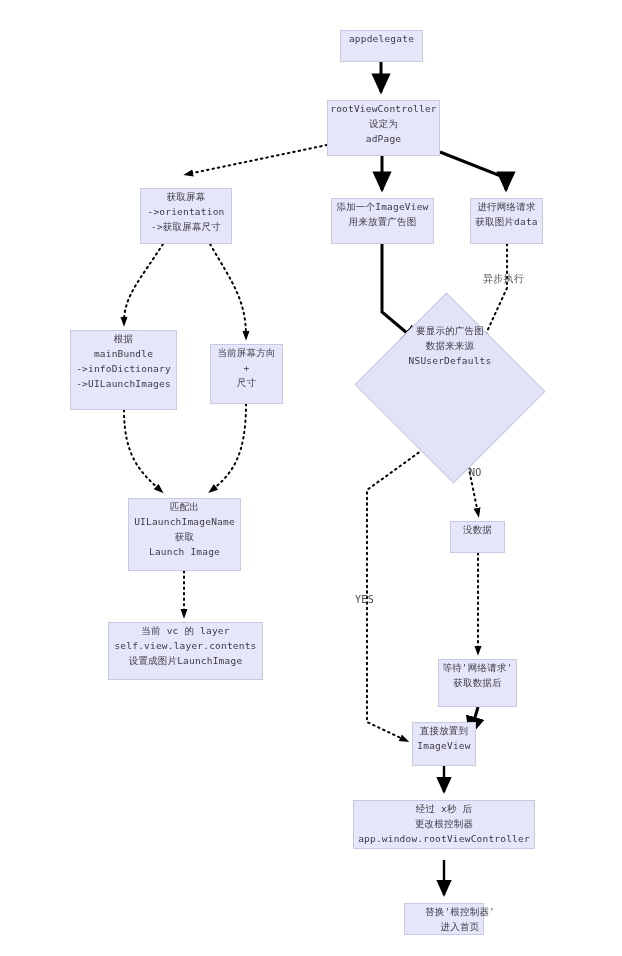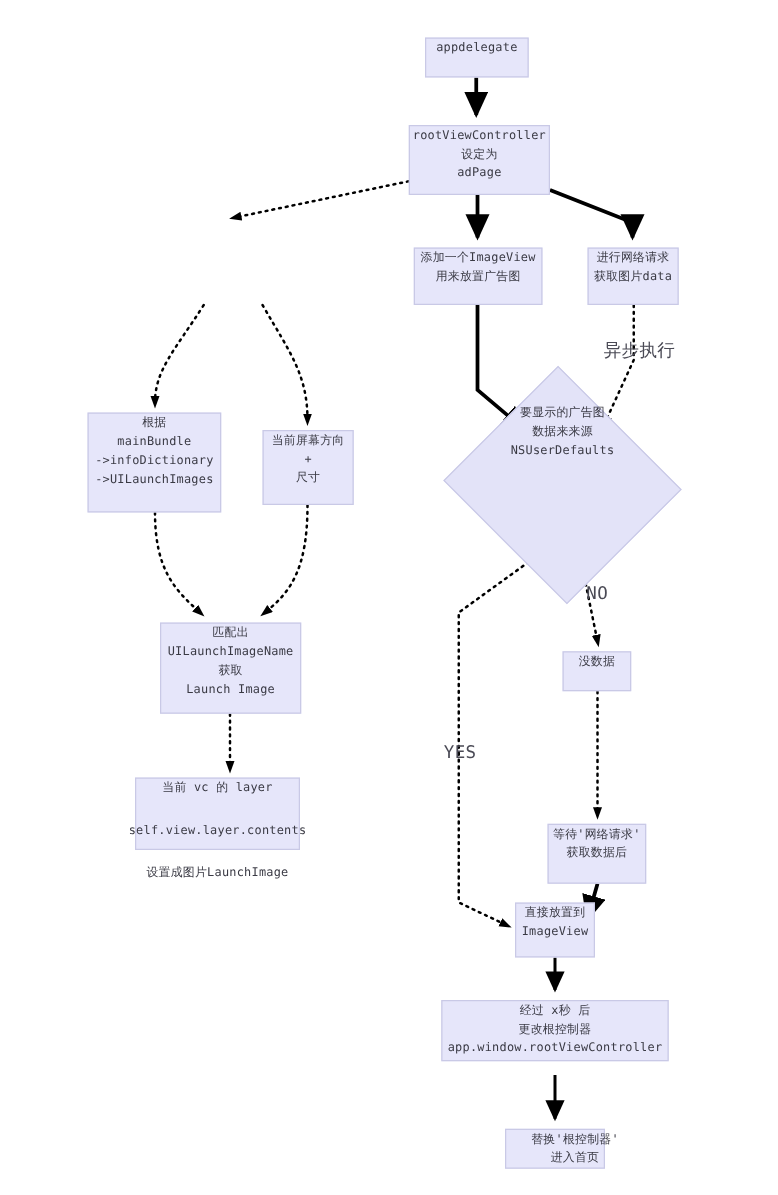--- a/index.html
+++ b/index.html
@@ -68,21 +68,21 @@
   .diamond-text {
     position: relative;
     z-index: 1;
     display: flex;
     flex-direction: column;
     align-items: center;
     justify-content: center;
   }
   .edge-label {
     position: absolute;
-    font-size: 14px;
+    font-size: 10px;
     color: #4a4a55;
     letter-spacing: 0.3px;
     white-space: nowrap;
     z-index: 3;
   }
 </style>
 </head>
 <body>
 
 <div id="canvas">
@@ -135,20 +135,25 @@
   <div class="node" style="left:340px; top:30px; width:83px; height:32px;">
     <span class="ln">appdelegate</span>
   </div>
 
   <div class="node" style="left:327px; top:100px; width:113px; height:56px;">
     <span class="ln">rootViewController</span>
     <span class="ln">设定为</span>
     <span class="ln">adPage</span>
   </div>
 
+  <div class="node" style="left:140px; top:188px; width:92px; height:56px;">
+    <span class="ln">获取屏幕</span>
+    <span class="ln">-&gt;orientation</span>
+    <span class="ln">-&gt;获取屏幕尺寸</span>
+  </div>
 
   <div class="node" style="left:331px; top:198px; width:103px; height:46px;">
     <span class="ln">添加一个ImageView</span>
     <span class="ln">用来放置广告图</span>
   </div>
 
   <div class="node" style="left:70px; top:330px; width:107px; height:80px;">
     <span class="ln">根据</span>
     <span class="ln">mainBundle</span>
     <span class="ln">-&gt;infoDictionary</span>
@@ -179,21 +184,21 @@
     <span class="ln">匹配出</span>
     <span class="ln">UILaunchImageName</span>
     <span class="ln">获取</span>
     <span class="ln">Launch Image</span>
   </div>
 
   <div class="node" style="left:450px; top:521px; width:55px; height:32px;">
     <span class="ln">没数据</span>
   </div>
 
-  <div class="node" style="left:108px; top:622px; width:132px; height:58px;gap:19px;">
+  <div class="node" style="left:108px; top:622px; width:155px; height:58px;">
     <span class="ln">当前 vc 的 layer</span>
     <span class="ln">self.view.layer.contents</span>
     <span class="ln">设置成图片LaunchImage</span>
   </div>
 
   <div class="node" style="left:438px; top:659px; width:79px; height:48px;">
     <span class="ln">等待'网络请求'</span>
     <span class="ln">获取数据后</span>
   </div>
 

